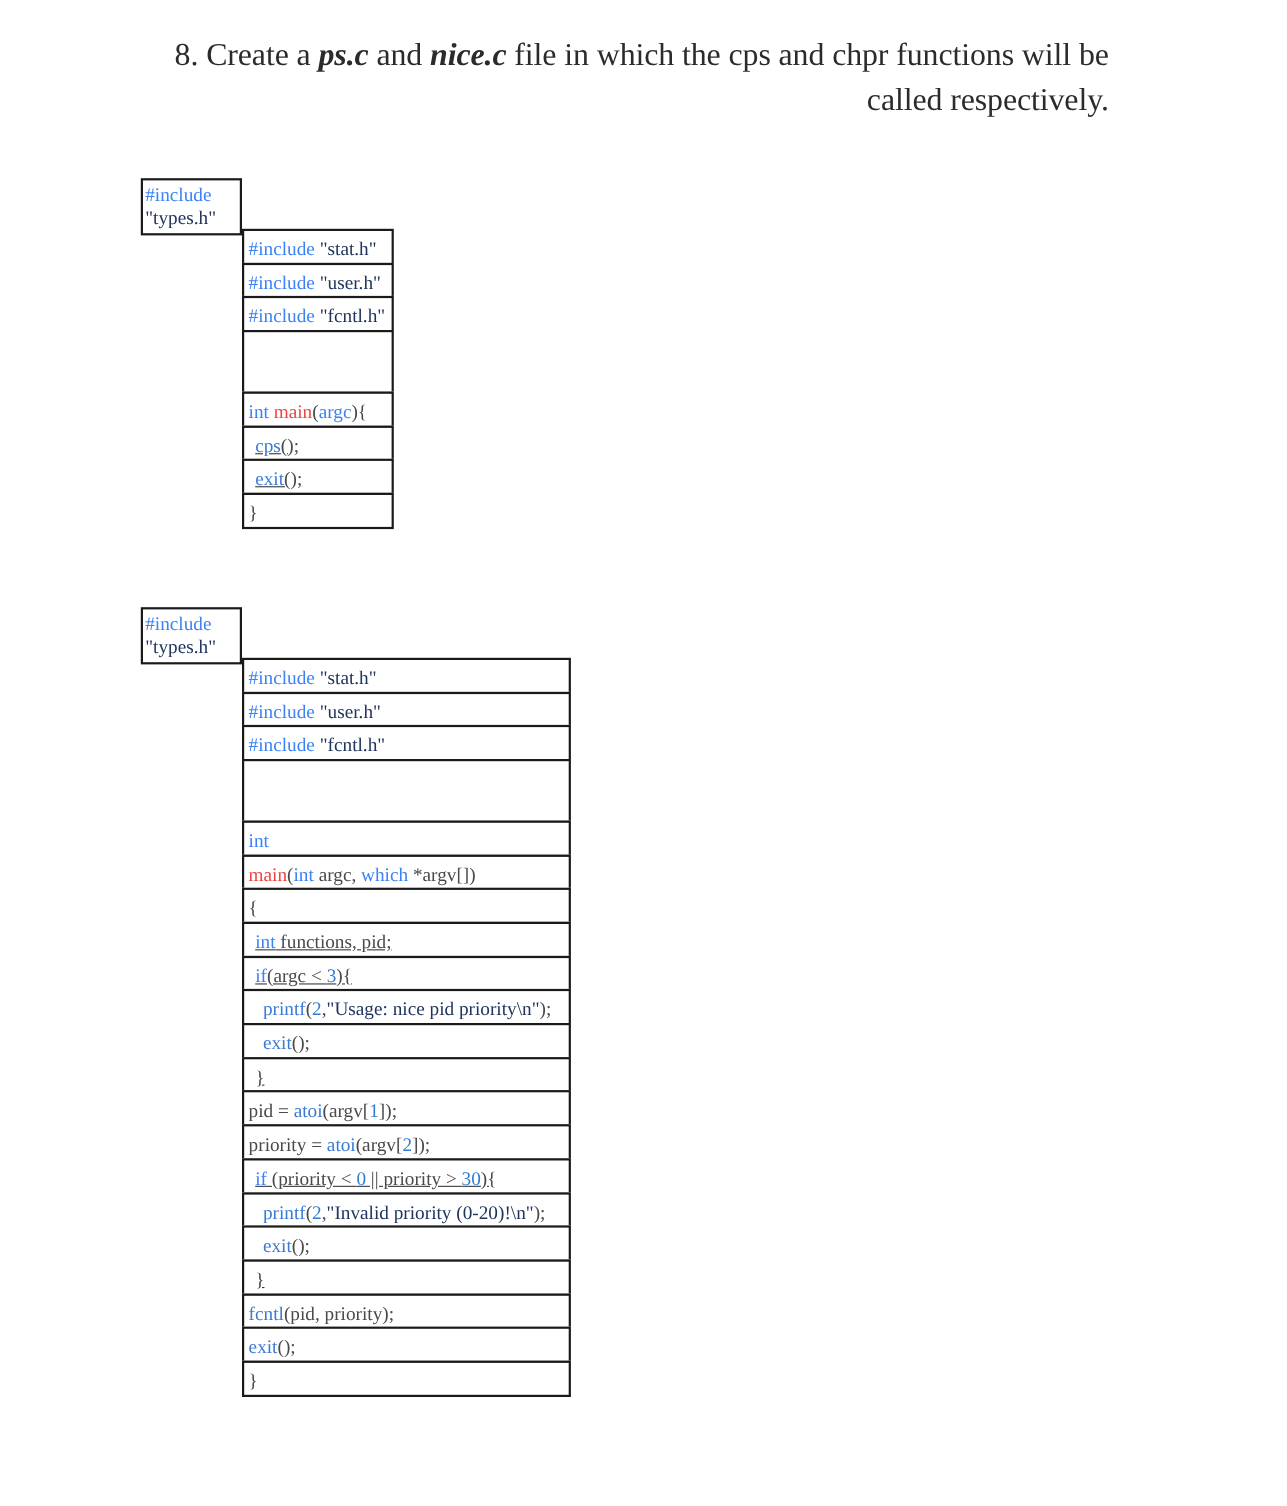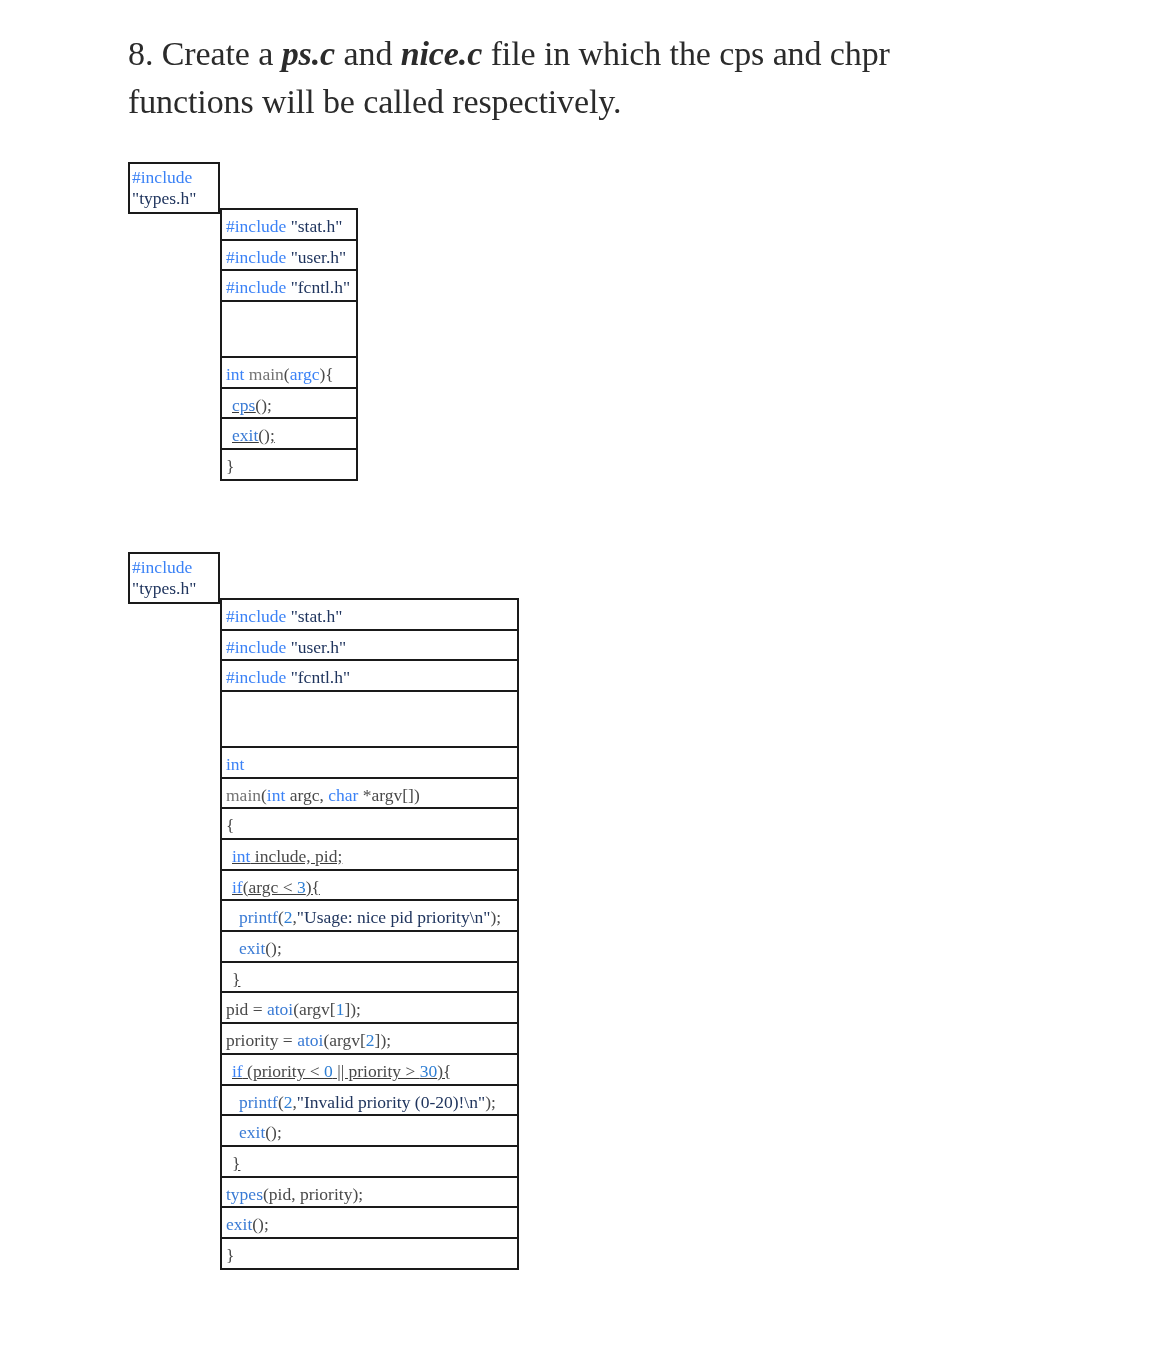--- a/index.html
+++ b/index.html
@@ -15,24 +15,25 @@
     color: #3a3a3a;
     overflow: hidden;
   }
 
   
   .question-heading {
     position: absolute;
     left: 128px;
     top: 30px;
     width: 880px;
-    font-size: 34px;
+    font-size: 29px;
     line-height: 1.42;
     color: #2b2b2b;
     letter-spacing: -0.1px;
+    text-align: right;
   }
   .question-heading .em {
     font-weight: bold;
     font-style: italic;
   }
 
   
   .code-block {
     position: absolute;
   }
@@ -65,21 +66,21 @@
     white-space: nowrap;
     overflow: hidden;
   }
   .code-row:first-child { margin-top: 0; }
   .code-row.tall { height: 58px; }
   .code-row.indent1 { padding-left: 10px; text-decoration: underline; }
   .code-row.indent2 { padding-left: 17px; }
 
   
   .kw   { color: #3b82f6; }           
-  .fn   { color: #737373; }           
+  .fn   { color: #ef4444; }           
   .call { color: #3a7bd5; }           
   .num  { color: #2f7fd4; }           
   .str  { color: #20355e; }           
   .pl   { color: #4a4a4a; }           
 </style>
 </head>
 <body>
 
 <div class="question-heading">
   <span>8.</span>
@@ -105,31 +106,31 @@
       </div>
     </div>
     <div class="code-block" style="left: 128px; top: 552px;">
       <div class="types-box"><span class="kw">#include</span><br><span class="str">"types.h"</span></div>
       <div class="rows" style="left: 92px; top: 46px; width: 299px;">
         <div class="code-row"><span class="kw">#include</span><span class="pl"> </span><span class="str">"stat.h"</span></div>
         <div class="code-row"><span class="kw">#include</span><span class="pl"> </span><span class="str">"user.h"</span></div>
         <div class="code-row"><span class="kw">#include</span><span class="pl"> </span><span class="str">"fcntl.h"</span></div>
         <div class="code-row tall"></div>
         <div class="code-row"><span class="kw">int</span></div>
-        <div class="code-row"><span class="fn">main</span><span class="pl">(</span><span class="kw">int</span><span class="pl"> argc, </span><span class="kw">char</span><span class="pl"> *argv[])</span></div>
+        <div class="code-row"><span class="fn">main</span><span class="pl">(</span><span class="kw">int</span><span class="pl"> argc, </span><span class="kw">which</span><span class="pl"> *argv[])</span></div>
         <div class="code-row"><span class="pl">{</span></div>
-        <div class="code-row indent1"><span class="kw">int</span><span class="pl"> include, pid;</span></div>
+        <div class="code-row indent1"><span class="kw">int</span><span class="pl"> functions, pid;</span></div>
         <div class="code-row indent1"><span class="kw">if</span><span class="pl">(argc &lt; </span><span class="num">3</span><span class="pl">){</span></div>
         <div class="code-row indent2"><span class="call">printf</span><span class="pl">(</span><span class="num">2</span><span class="pl">,</span><span class="str">"Usage: nice pid priority\n"</span><span class="pl">);</span></div>
         <div class="code-row indent2"><span class="call">exit</span><span class="pl">();</span></div>
         <div class="code-row indent1"><span class="pl">}</span></div>
         <div class="code-row"><span class="pl">pid = </span><span class="call">atoi</span><span class="pl">(argv[</span><span class="num">1</span><span class="pl">]);</span></div>
         <div class="code-row"><span class="pl">priority = </span><span class="call">atoi</span><span class="pl">(argv[</span><span class="num">2</span><span class="pl">]);</span></div>
         <div class="code-row indent1"><span class="kw">if</span><span class="pl"> (priority &lt; </span><span class="num">0</span><span class="pl"> || priority &gt; </span><span class="num">30</span><span class="pl">){</span></div>
         <div class="code-row indent2"><span class="call">printf</span><span class="pl">(</span><span class="num">2</span><span class="pl">,</span><span class="str">"Invalid priority (0-20)!\n"</span><span class="pl">);</span></div>
         <div class="code-row indent2"><span class="call">exit</span><span class="pl">();</span></div>
         <div class="code-row indent1"><span class="pl">}</span></div>
-        <div class="code-row"><span class="call">types</span><span class="pl">(pid, priority);</span></div>
+        <div class="code-row"><span class="call">fcntl</span><span class="pl">(pid, priority);</span></div>
         <div class="code-row"><span class="call">exit</span><span class="pl">();</span></div>
         <div class="code-row"><span class="pl">}</span></div>
       </div>
     </div>
   </div>
 
 </body></html>

